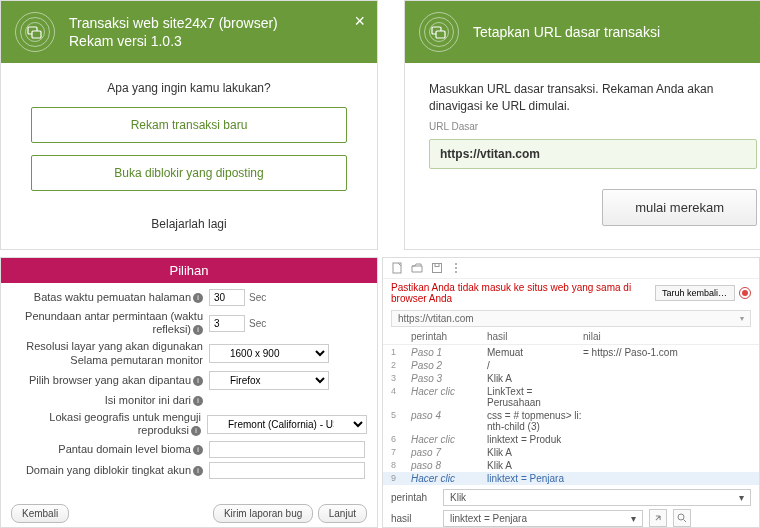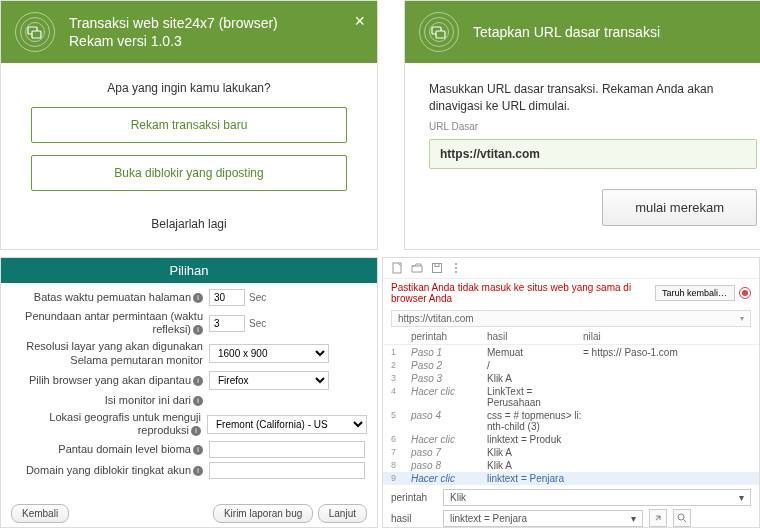--- a/index.html
+++ b/index.html
@@ -25,29 +25,29 @@
 .tl-q { font-size: 12px; color: #333; margin-bottom: 12px; }
 .bigbtn { display: block; width: 100%; border: 1px solid #6a9a3a; background: #fff; color: #5a8a2a; font-size: 12px; padding: 10px 0; margin-bottom: 12px; cursor: pointer; border-radius: 2px; }
 .learn { font-size: 12px; color: #333; margin-top: 14px; display: inline-block; }
 
 .tr-body { padding: 18px 24px 0; }
 .tr-desc { font-size: 12px; color: #333; line-height: 1.4; margin-bottom: 6px; }
 .urllbl { font-size: 10px; color: #888; margin-bottom: 7px; }
 .urlinput { width: 100%; border: 1px solid #b8cfa0; background: #f3f8ec; padding: 7px 10px; font-size: 12px; font-weight: bold; color: #333; border-radius: 2px; }
 .startbtn { float: right; margin-top: 20px; border: 1px solid #bbb; background: linear-gradient(#fdfdfd,#eee); padding: 10px 32px; font-size: 13px; color: #333; cursor: pointer; border-radius: 2px; }
 
-.bl .opthdr { background: #0f766e; color: #fff; text-align: center; font-size: 13px; padding: 5px 0; }
+.bl .opthdr { background: #be185d; color: #fff; text-align: center; font-size: 13px; padding: 5px 0; }
 .opts { padding: 6px 10px 0; font-size: 11px; color: #444; }
 .optrow { display: flex; align-items: center; margin-bottom: 4px; }
 .optlbl { width: 198px; text-align: right; padding-right: 6px; line-height: 1.2; }
 .info { display: inline-block; width: 10px; height: 10px; border-radius: 50%; background: #777; color: #fff; font-size: 7px; text-align: center; line-height: 10px; margin-left: 2px; vertical-align: middle; }
 .optctrl { flex: 1; display: flex; align-items: center; gap: 4px; }
 .numin { width: 36px; border: 1px solid #ccc; padding: 2px 4px; font-size: 10px; }
 .unit { font-size: 10px; color: #666; }
-.sel { border: 1px solid #ccc; padding: 2px 4px; font-size: 10px; background: #fff; width: 120px; }
+.sel { border: 1px solid #ccc; padding: 2px 16px; font-size: 10px; background: #fff; width: 120px; }
 .sel-wide { width: 160px; }
 .txtin { border: 1px solid #ccc; padding: 2px 4px; font-size: 10px; width: 156px; }
 .radiogrp { display: flex; flex-direction: column; gap: 2px; font-size: 10px; }
 .radiogrp label { display: flex; align-items: center; gap: 4px; }
 .bl-footer { position: absolute; bottom: 4px; left: 10px; right: 10px; display: flex; justify-content: space-between; align-items: center; }
 .smbtn { border: 1px solid #bbb; background: linear-gradient(#fdfdfd,#eee); padding: 3px 10px; font-size: 10px; color: #444; cursor: pointer; border-radius: 8px; }
 
 .br-tb { display: flex; align-items: center; gap: 8px; padding: 4px 8px; border-bottom: 1px solid #eee; color: #999; }
 .tbicon svg { display: block; }
 .br-warn { display: flex; align-items: center; justify-content: space-between; padding: 3px 8px; font-size: 10px; }

